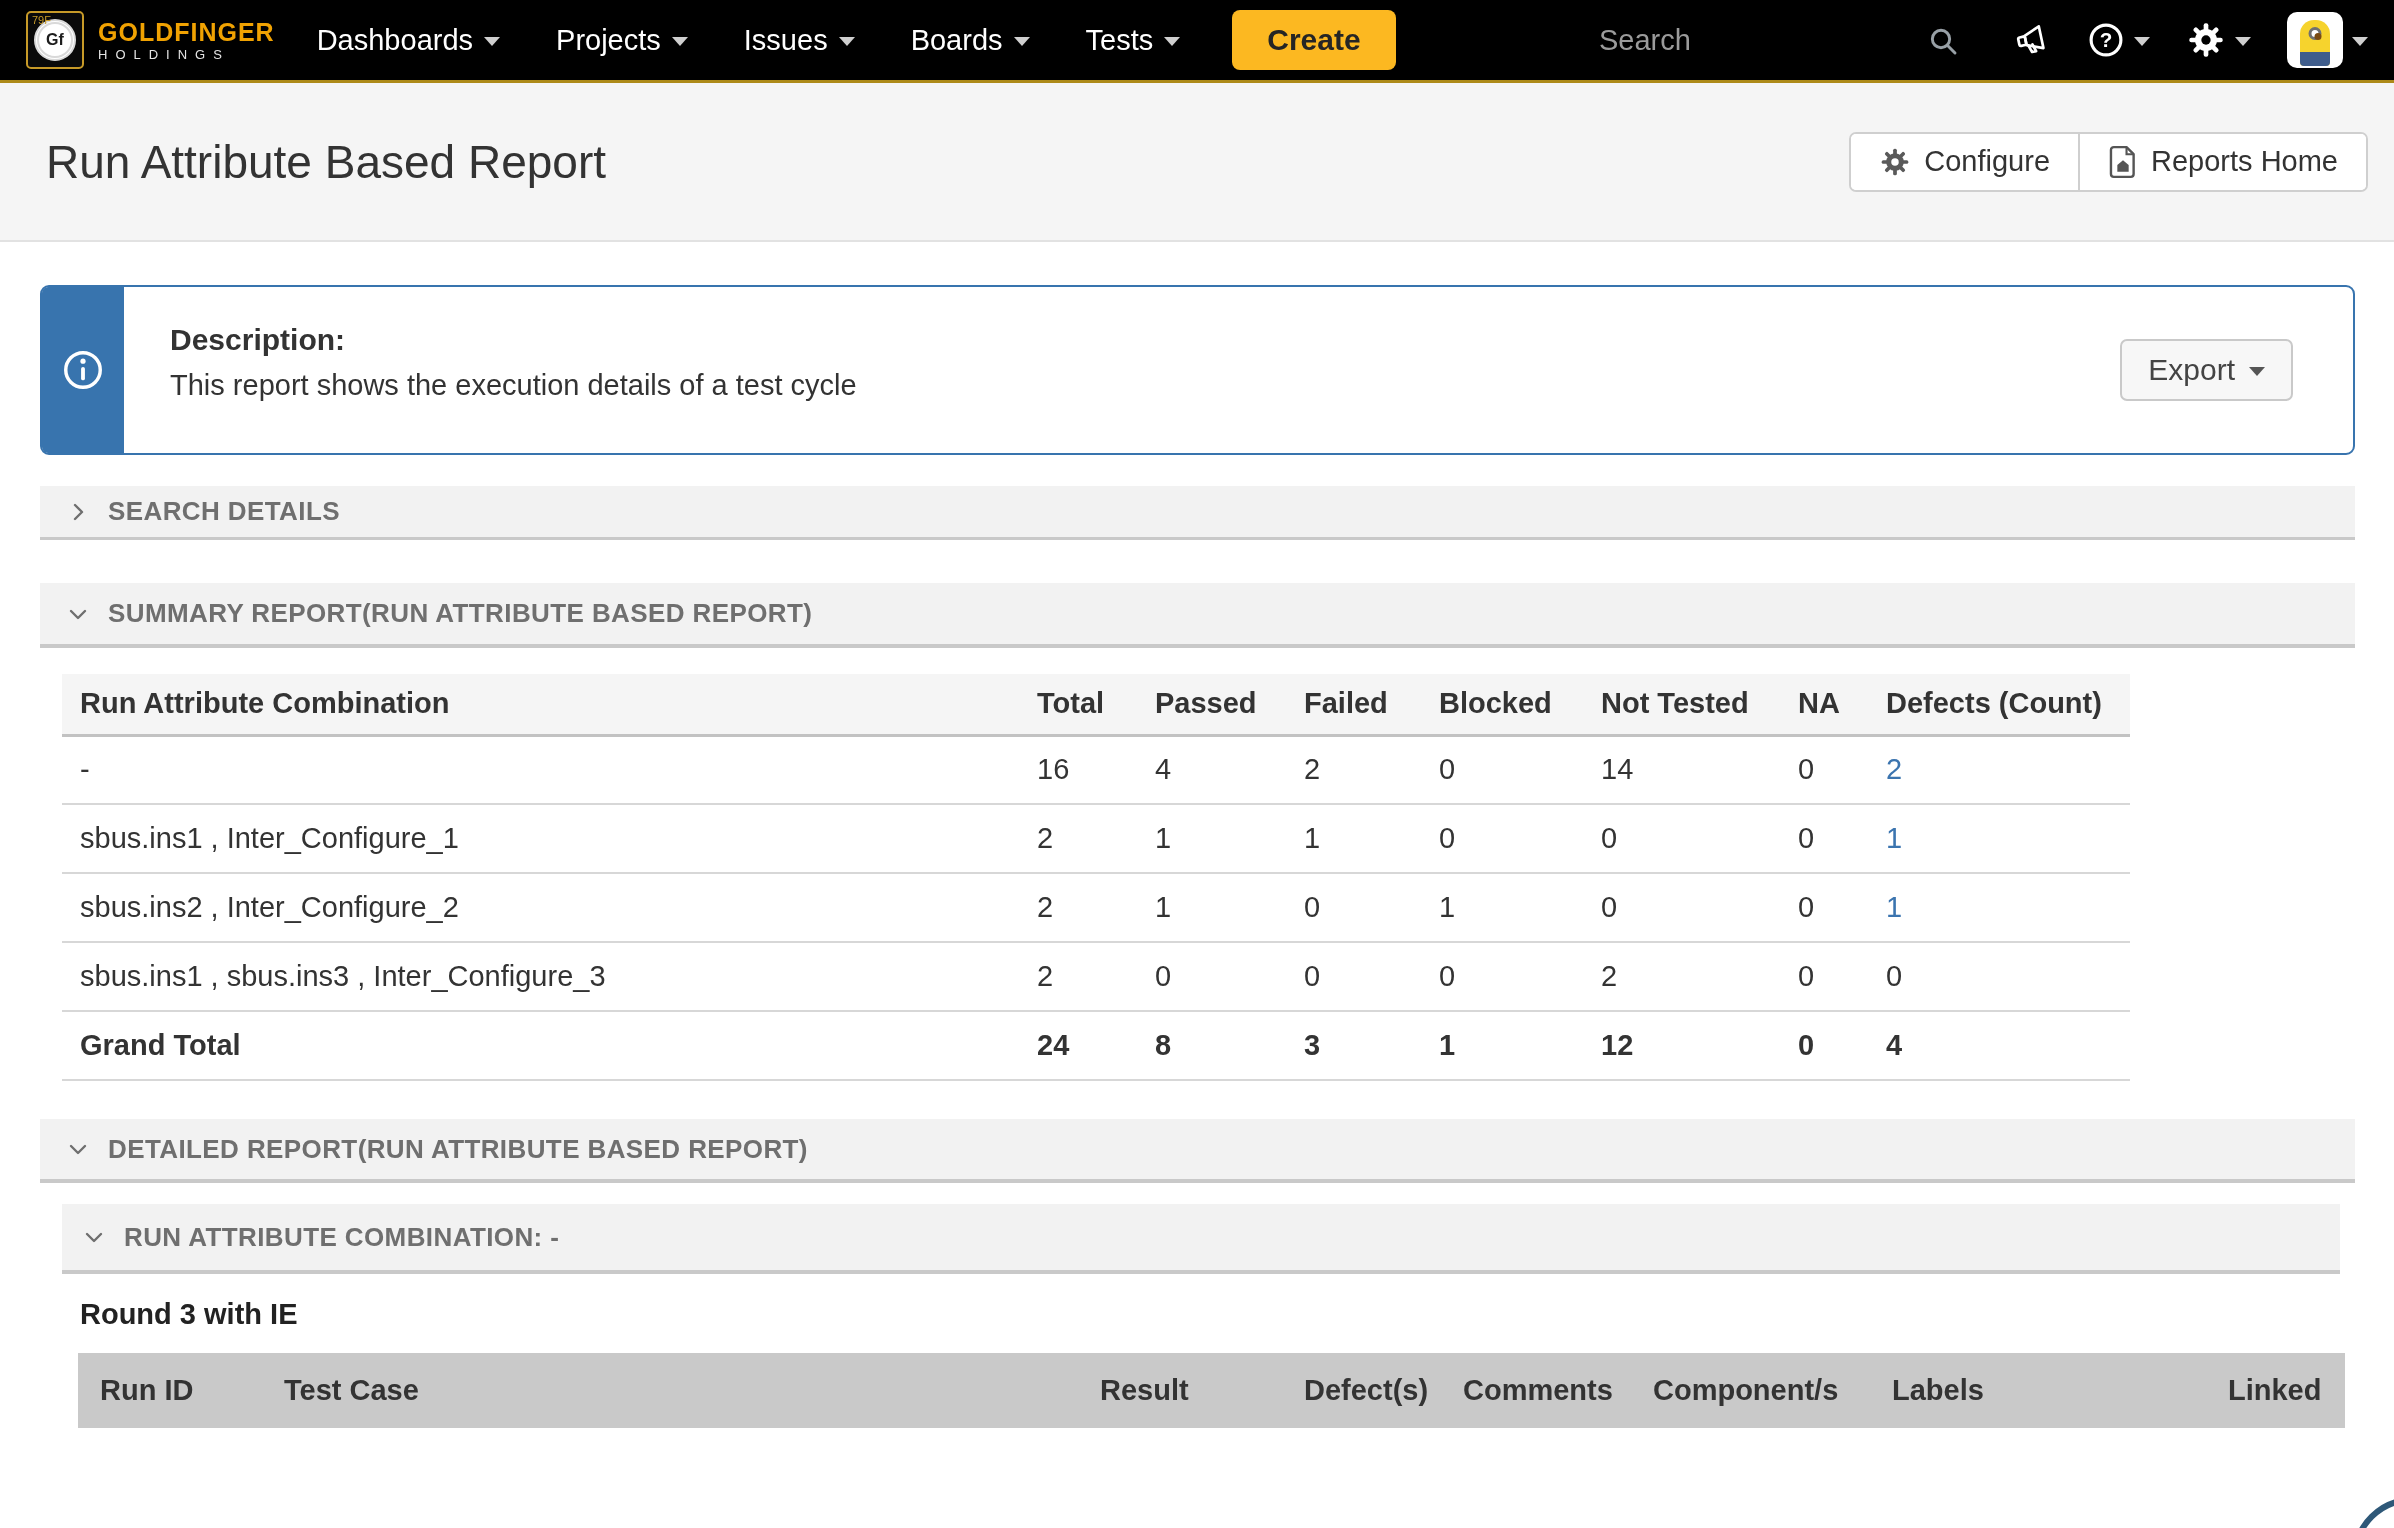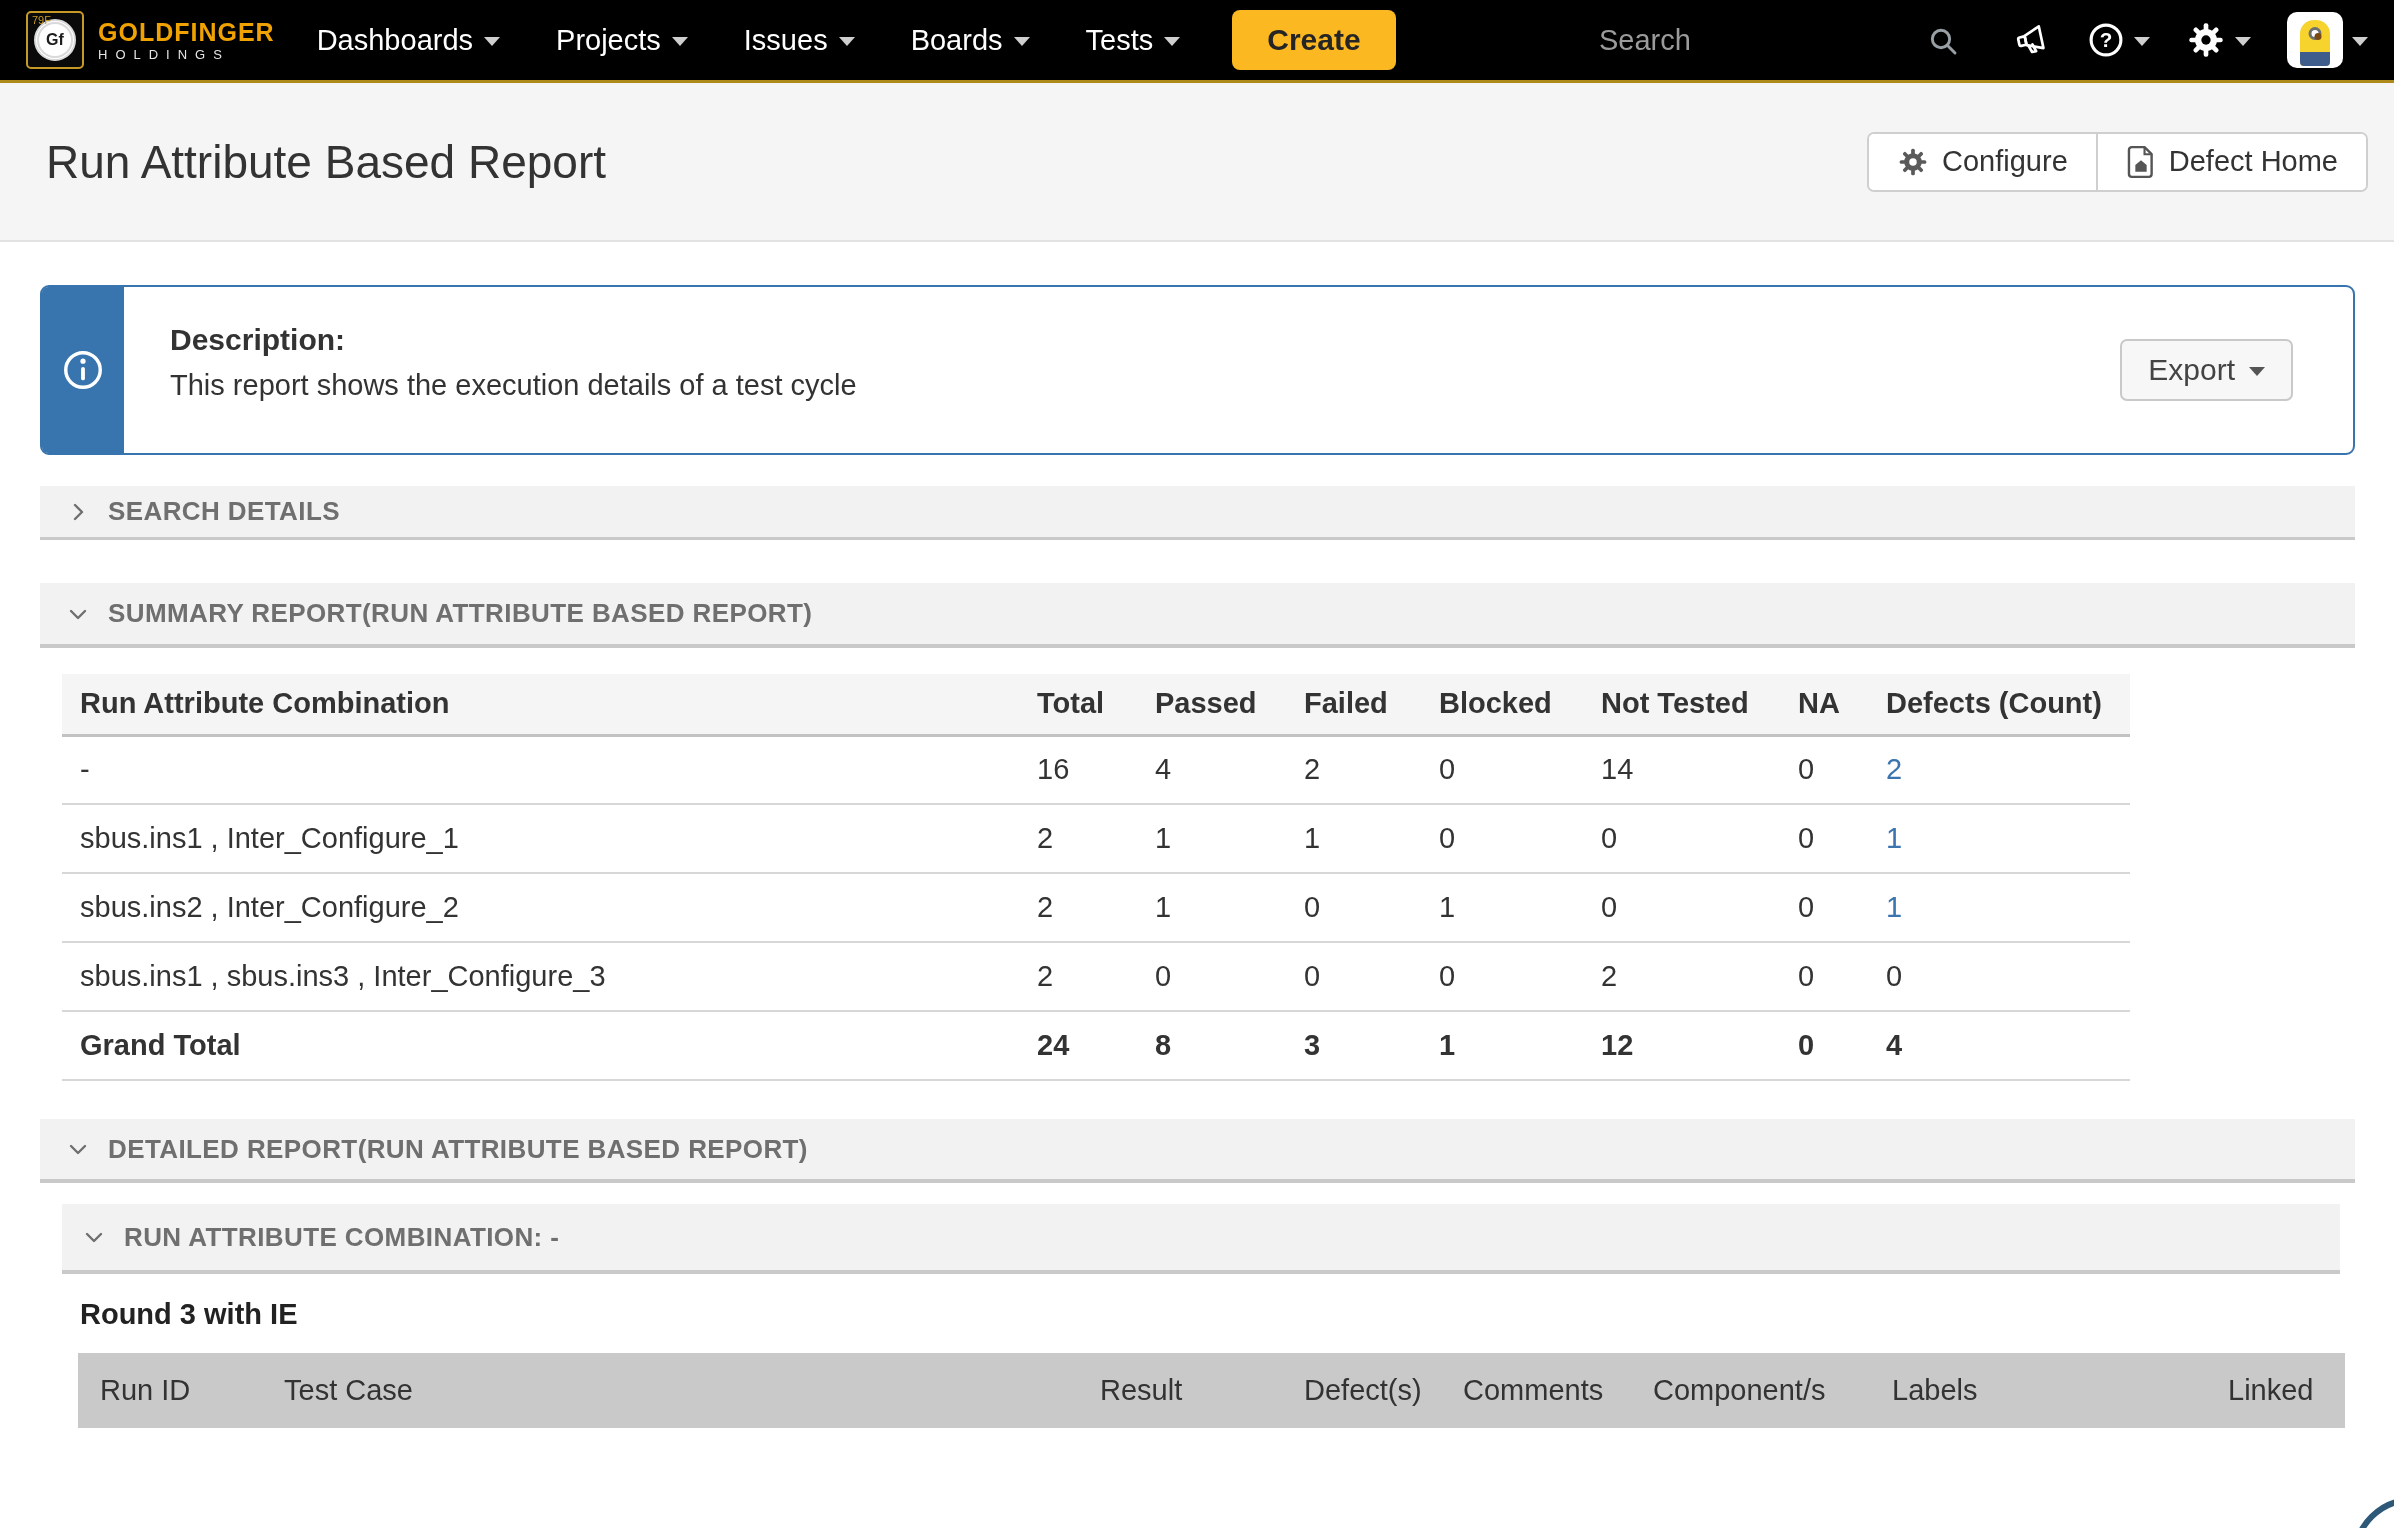--- a/index.html
+++ b/index.html
@@ -85,21 +85,21 @@
   table.summary td { height:69px; font-size:29px; color:#333; text-align:left;
                      border-bottom:2px solid #d7d7d7; background:#fff; }
   table.summary th:first-child, table.summary td:first-child { padding-left:18px; }
   table.summary tr.grand td { font-weight:bold; }
   a.defect-link { color:#3b74af; text-decoration:none; cursor:pointer; }
 
   .cycle-label { margin:24px 0 0 40px; font-size:29px; font-weight:bold; color:#222; }
 
   .detail-head { margin:22px 0 0 38px; width:2267px; height:75px; background:#c9c9c9;
                  display:flex; align-items:center; }
-  .detail-head span { font-size:29px; font-weight:normal; color:#333; flex:0 0 auto; }
+  .detail-head span { font-size:29px; font-weight:bold; color:#333; flex:0 0 auto; }
   .dh-c0 { width:206px; padding-left:22px; }
   .dh-c1 { width:816px; } .dh-c2 { width:204px; } .dh-c3 { width:159px; }
   .dh-c4 { width:190px; } .dh-c5 { width:239px; } .dh-c6 { width:336px; } .dh-c7 { width:117px; }
 
   .float-circle { position:absolute; left:2352px; top:1497px; width:120px; height:120px;
                   border-radius:50%; background:#fff; border:6px solid #2e5878; }
 </style>
 </head>
 <body>
 
@@ -209,21 +209,21 @@
           <circle cx="12" cy="12" r="2.8" fill="#fff"></circle>
         </svg>
         <span>Configure</span>
       </button>
       <button class="hdr-btn">
         <svg width="30" height="34" viewBox="0 0 20 24">
           <path d="M3.5 1.5 h9 l5 5 v14 a2 2 0 0 1 -2 2 h-12 a2 2 0 0 1 -2 -2 v-17 a2 2 0 0 1 2 -2 z" fill="none" stroke="#555" stroke-width="1.7" stroke-linejoin="round"></path>
           <path d="M12.5 1.8 v4.7 h4.7" fill="none" stroke="#555" stroke-width="1.5"></path>
           <path d="M6 14.2 l4 -3.4 4 3.4 v4.6 h-8 z" fill="#555"></path>
         </svg>
-        <span>Defect Home</span>
+        <span>Reports Home</span>
       </button>
     </div>
   </div>
 
   <div class="content">
 
     <div class="desc-panel">
       <div class="desc-strip">
         <svg width="46" height="46" viewBox="0 0 24 24">
           <circle cx="12" cy="12" r="9" fill="none" stroke="#fff" stroke-width="1.8"></circle>

